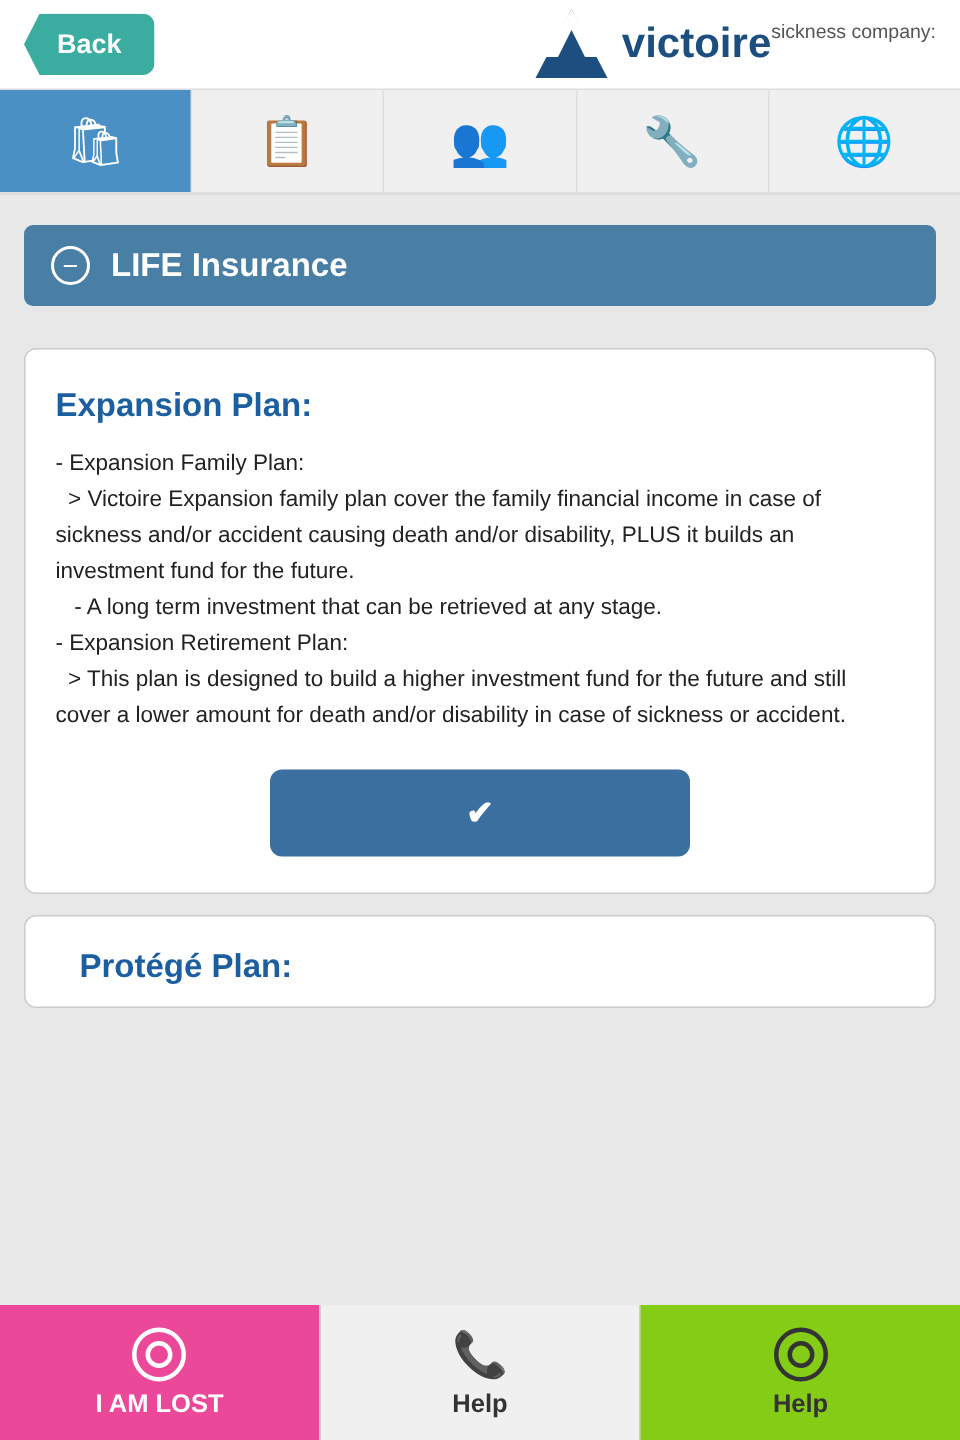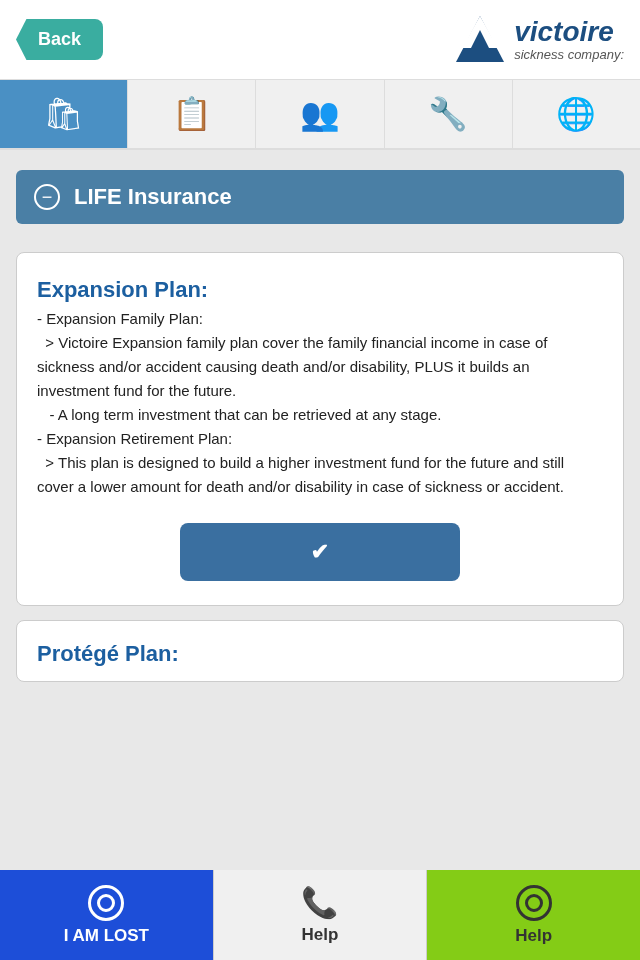--- a/index.html
+++ b/index.html
@@ -12,44 +12,43 @@
       overflow-x: hidden;
     }
 
     
     .header {
       background: #ffffff;
       display: flex;
       align-items: center;
       justify-content: space-between;
       padding: 24px 16px;
-      height: 80px;
+      height: 60px;
       border-bottom: 1px solid #ddd;
     }
     .back-btn {
       background: #3aada0;
       color: white;
       font-size: 18px;
       font-weight: bold;
       padding: 10px 22px;
       border-radius: 8px;
       border: none;
       cursor: pointer;
       clip-path: polygon(12% 0%, 100% 0%, 100% 100%, 12% 100%, 0% 50%);
     }
     .logo-area {
       display: flex;
       align-items: center;
       gap: 6px;
     }
     .logo-text {
       display: flex;
-      flex-direction: column;
+      flex-direction: row;
       line-height: 1.1;
-      font-style: italic;
     }
     .logo-name {
       font-size: 28px;
       font-weight: bold;
       color: #1c4e80;
     }
     .logo-sub {
       font-size: 13px;
       color: #555;
     }
@@ -124,21 +123,21 @@
       border: 1px solid #ccc;
       border-radius: 8px;
       padding: 24px 20px;
       margin-bottom: 0;
     }
 
     .plan-title {
       color: #1c5fa0;
       font-size: 22px;
       font-weight: bold;
-      margin-bottom: 4px;
+      margin-bottom: 14px;
     }
 
     .plan-body {
       font-size: 15px;
       color: #222;
       line-height: 1.6;
     }
 
     .get-quotation-btn {
       display: flex;
@@ -165,20 +164,21 @@
       background: white;
       border: 1px solid #ccc;
       border-radius: 8px;
       padding: 20px 20px 14px 20px;
       margin-top: 14px;
     }
     .protege-title {
       color: #1c5fa0;
       font-size: 22px;
       font-weight: bold;
+      margin-left: 16px;
     }
 
     
     .bottom-bar {
       position: fixed;
       bottom: 0;
       width: 640px;
       height: 90px;
       display: flex;
     }
@@ -186,21 +186,21 @@
       flex: 1;
       display: flex;
       flex-direction: column;
       align-items: center;
       justify-content: center;
       gap: 5px;
       cursor: pointer;
       border: none;
     }
     .bottom-btn.lost {
-      background: #1d4ed8;
+      background: #ec4899;
       text-align: center;
     }
     .bottom-btn.call {
       background: #f0f0f0;
       border-left: 1px solid #ccc;
       border-right: 1px solid #ccc;
     }
     .bottom-btn.help {
       background: #84cc16;
     }

